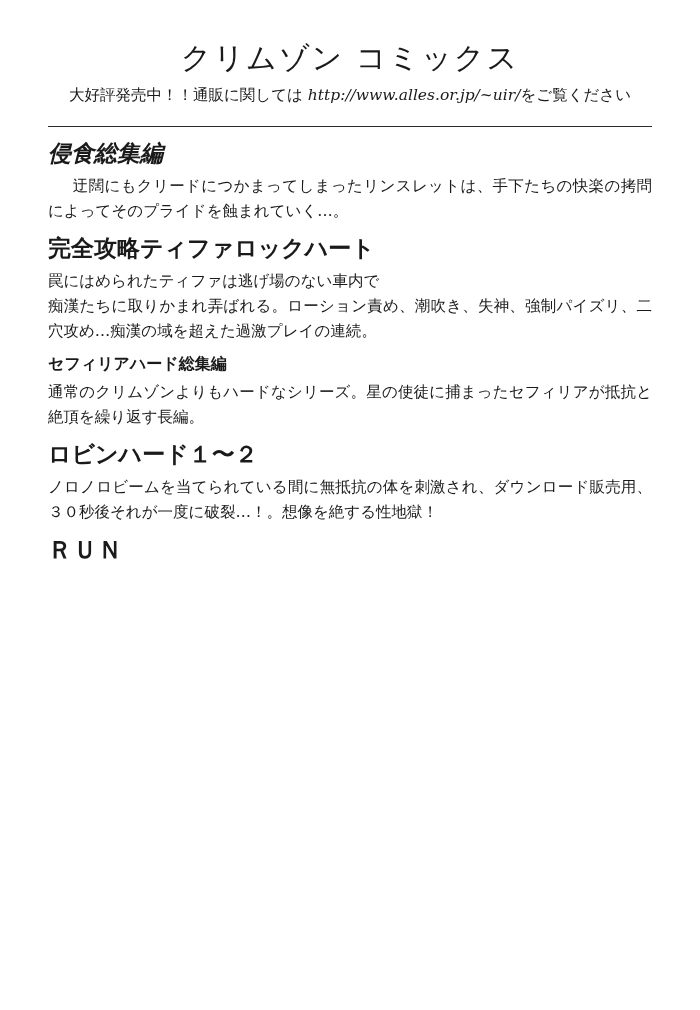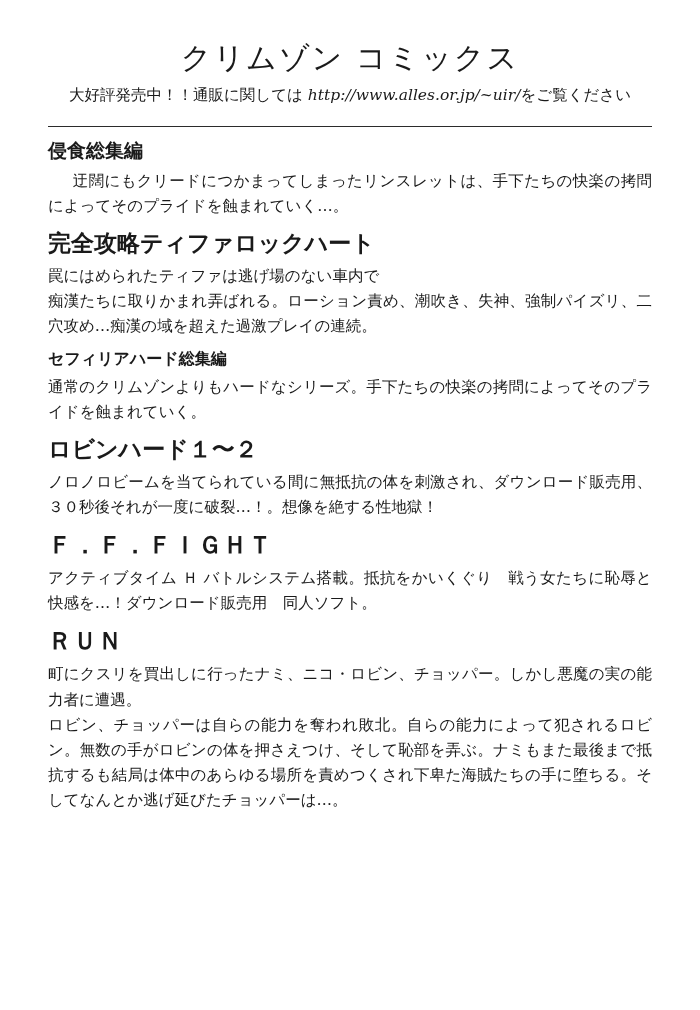--- a/index.html
+++ b/index.html
@@ -45,21 +45,21 @@
     margin: 6px 0 12px 0;
   }
   .section {
     margin: 0 0 6px 0;
   }
   .sec-title {
     font-weight: bold;
     margin: 10px 0 6px 0;
     line-height: 1.25;
   }
-  .sec-title.s18 { font-size: 19px; }
+  .sec-title.s18 { font-size: 23px; font-style: italic; }
   .sec-title.s20 { font-size: 16px; }
   .sec-title.s22 { font-size: 23px; }
   .sec-title.s24 { font-size: 24px; letter-spacing: 1px; }
   .sec-body {
     font-size: 15.5px;
     line-height: 1.62;
     margin: 0;
     text-align: justify;
   }
   .sec-body p {
@@ -93,40 +93,30 @@
     <div class="sec-title s22">完全攻略ティファロックハート</div>
     <div class="sec-body">
       <p>罠にはめられたティファは逃げ場のない車内で</p>
       <p>痴漢たちに取りかまれ弄ばれる。ローション責め、潮吹き、失神、強制パイズリ、二穴攻め…痴漢の域を超えた過激プレイの連続。</p>
     </div>
   </div>
 
   <div class="section">
     <div class="sec-title s20">セフィリアハード総集編</div>
     <div class="sec-body">
-      <p>通常のクリムゾンよりもハードなシリーズ。手下たちの快楽の拷問によってそのプライドを蝕まれていく。</p>
+      <p>通常のクリムゾンよりもハードなシリーズ。星の使徒に捕まったセフィリアが抵抗と絶頂を繰り返す長編。</p>
     </div>
   </div>
 
 
   <div class="section">
     <div class="sec-title s22">ロビンハード１〜２</div>
     <div class="sec-body">
       <p>ノロノロビームを当てられている間に無抵抗の体を刺激され、ダウンロード販売用、３０秒後それが一度に破裂…！。想像を絶する性地獄！</p>
     </div>
   </div>
 
-  <div class="section">
-    <div class="sec-title s24">Ｆ．Ｆ．ＦＩＧＨＴ</div>
-    <div class="sec-body">
-      <p>アクティブタイム Ｈ バトルシステム搭載。抵抗をかいくぐり　戦う女たちに恥辱と快感を…！ダウンロード販売用　同人ソフト。</p>
-    </div>
-  </div>
 
   <div class="section">
     <div class="sec-title s24">ＲＵＮ</div>
-    <div class="sec-body">
-      <p>町にクスリを買出しに行ったナミ、ニコ・ロビン、チョッパー。しかし悪魔の実の能力者に遭遇。</p>
-      <p>ロビン、チョッパーは自らの能力を奪われ敗北。自らの能力によって犯されるロビン。無数の手がロビンの体を押さえつけ、そして恥部を弄ぶ。ナミもまた最後まで抵抗するも結局は体中のあらゆる場所を責めつくされ下卑た海賊たちの手に堕ちる。そしてなんとか逃げ延びたチョッパーは…。</p>
-    </div>
   </div>
 
 </div>
 
 </body></html>

